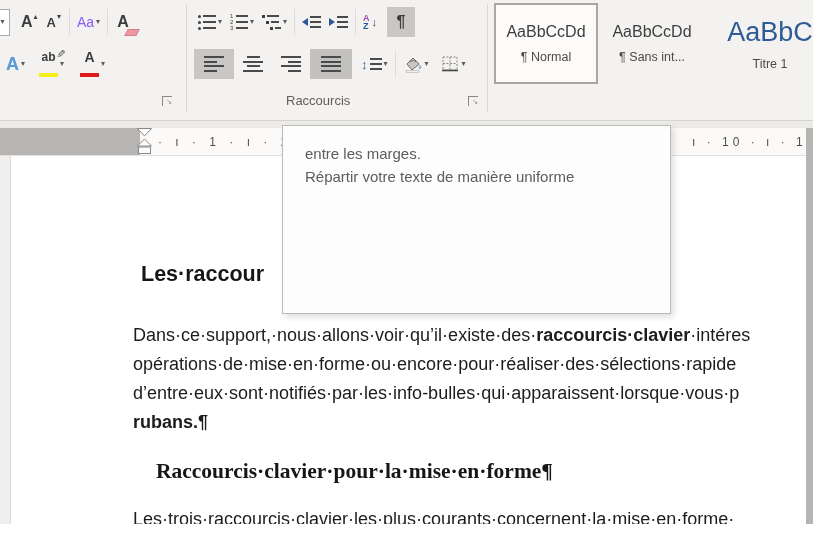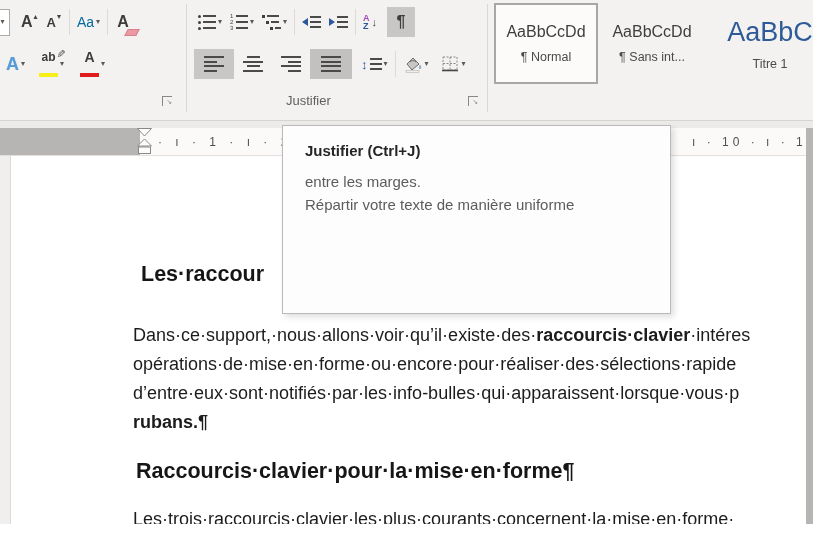--- a/index.html
+++ b/index.html
@@ -97,21 +97,21 @@
     <div class="btn" style="margin-left:7px;">
       <span class="glyph-a">A</span>
       <span class="sizearrow">▴</span>
     </div>
     <div class="btn">
       <span class="glyph-a" style="font-size:13px;">A</span>
       <span class="sizearrow">▾</span>
     </div>
     <div class="minidiv"></div>
     <div class="btn">
-      <span style="font-size:14px;color:#0369a1;">Aa</span>
+      <span style="font-size:14px;color:#8b5cf6;">Aa</span>
       <span class="caret">▾</span>
     </div>
     <div class="minidiv"></div>
     <div class="btn eraser" style="margin-left:2px;">
       <span class="glyph-a">A</span>
       <span class="pink"></span>
     </div>
   </div>
 
   <div class="row" style="left:0; top:49px;">
@@ -284,21 +284,21 @@
       <svg width="19" height="18" viewBox="0 0 19 18">
         <rect x="2" y="2" width="14" height="13" fill="none" stroke="#8a8886" stroke-width="1" stroke-dasharray="2,1.5"></rect>
         <line x1="9" y1="2" x2="9" y2="15" stroke="#8a8886" stroke-width="1" stroke-dasharray="2,1.5"></line>
         <line x1="2" y1="8.5" x2="16" y2="8.5" stroke="#8a8886" stroke-width="1" stroke-dasharray="2,1.5"></line>
         <line x1="1" y1="15.5" x2="17" y2="15.5" stroke="#474747" stroke-width="1.6"></line>
       </svg>
       <span class="caret">▾</span>
     </div>
   </div>
 
-  <div class="grp-label" style="left:286px; top:93px;">Justifier</div>
+  <div class="grp-label" style="left:286px; top:93px;">Raccourcis</div>
   <div class="launcher" style="left:468px; top:96px;">
     <span>↘</span>
   </div>
 
   <div class="vdiv" style="left:487px;"></div>
 
   <div class="style-card sel" style="left:494px; width:104px;">
     <span class="prev">AaBbCcDd</span>
     <span class="lab">¶ Normal</span>
   </div>
@@ -331,23 +331,22 @@
 </div>
 <div class="rightstrip"></div>
 
 <div class="dhead" style="left:141px; top:262px;">Les·raccour</div>
 
 <div class="dline" style="left:133px; top:325px;"><span>Dans·ce·support,·nous·allons·voir·qu’il·existe·des·</span><span style="font-weight:bold;">raccourcis·clavier</span><span>·intéres</span></div>
 <div class="dline" style="left:133px; top:354px;">opérations·de·mise·en·forme·ou·encore·pour·réaliser·des·sélections·rapide</div>
 <div class="dline" style="left:133px; top:383px;">d’entre·eux·sont·notifiés·par·les·info-bulles·qui·apparaissent·lorsque·vous·p</div>
 <div class="dline" style="left:133px; top:412px;font-weight:bold;">rubans.¶</div>
 
-<div class="dhead" style="left:136px; top:459px;">Raccourcis·clavier·pour·la·mise·en·forme¶</div>
+<div class="dhead" style="left:156px; top:459px;font-family:Liberation Serif, serif;">Raccourcis·clavier·pour·la·mise·en·forme¶</div>
 
 <div class="dline" style="left:133px; top:509px;">Les·trois·raccourcis·clavier·les·plus·courants·concernent·la·mise·en·forme·</div>
 <div class="bottom-cover"></div>
 
 <div class="tooltip">
-  <div class="tt-title">Justifier (Ctrl+J)</div>
   <div class="tt-line">entre les marges.</div>
   <div class="tt-line">Répartir votre texte de manière uniforme</div>
   <div class="tt-gap"></div>
 </div>
 
 </body></html>

